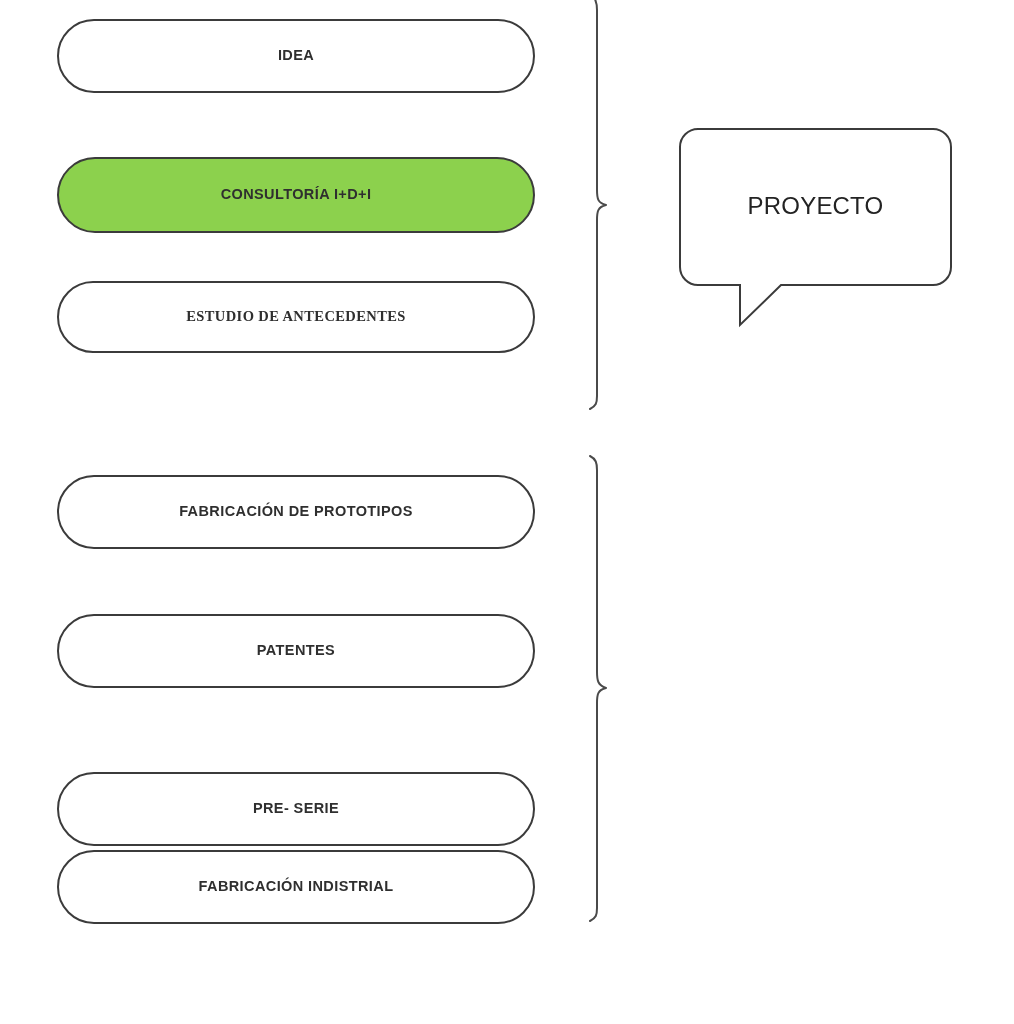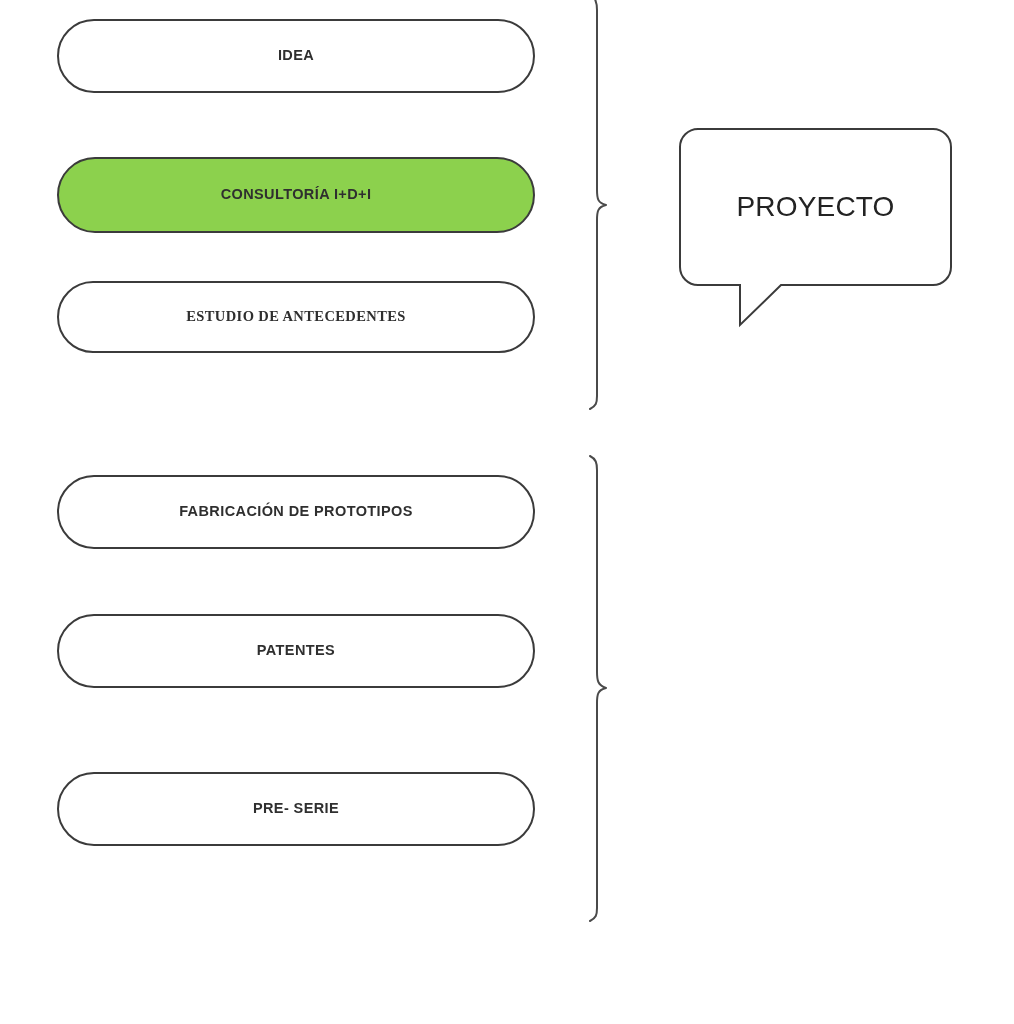--- a/index.html
+++ b/index.html
@@ -85,21 +85,21 @@
   }
   .callout-text {
     position: absolute;
     left: 0;
     right: 0;
     display: flex;
     flex-direction: column;
     align-items: center;
     justify-content: center;
     color: #232323;
-    font-size: 28px;
+    font-size: 24px;
     font-weight: normal;
     line-height: 1.28;
     text-align: center;
     letter-spacing: 0.2px;
   }
   .callout-line {
     display: block;
     white-space: nowrap;
   }
 </style>
@@ -125,20 +125,23 @@
   </div>
 
   <div class="stage-pill" style="left:57px; top:614px; width:478px; height:74px;">
     <span class="stage-pill-label">PATENTES</span>
   </div>
 
   <div class="stage-pill" style="left:57px; top:772px; width:478px; height:74px;">
     <span class="stage-pill-label">PRE- SERIE</span>
   </div>
 
+  <div class="stage-pill" style="left:57px; top:850px; width:478px; height:74px;">
+    <span class="stage-pill-label">FABRICACIÓN INDISTRIAL</span>
+  </div>
 
   <svg id="brace-layer" viewBox="0 0 1014 1024" width="1014" height="1024">
 
     <path d="M 591 -6
              C 596 -2 597 3 597 10
              L 597 190
              C 597 199 598 203 606 205
              C 598 207 597 211 597 220
              L 597 396
              C 597 403 596 406 590 409"></path>

